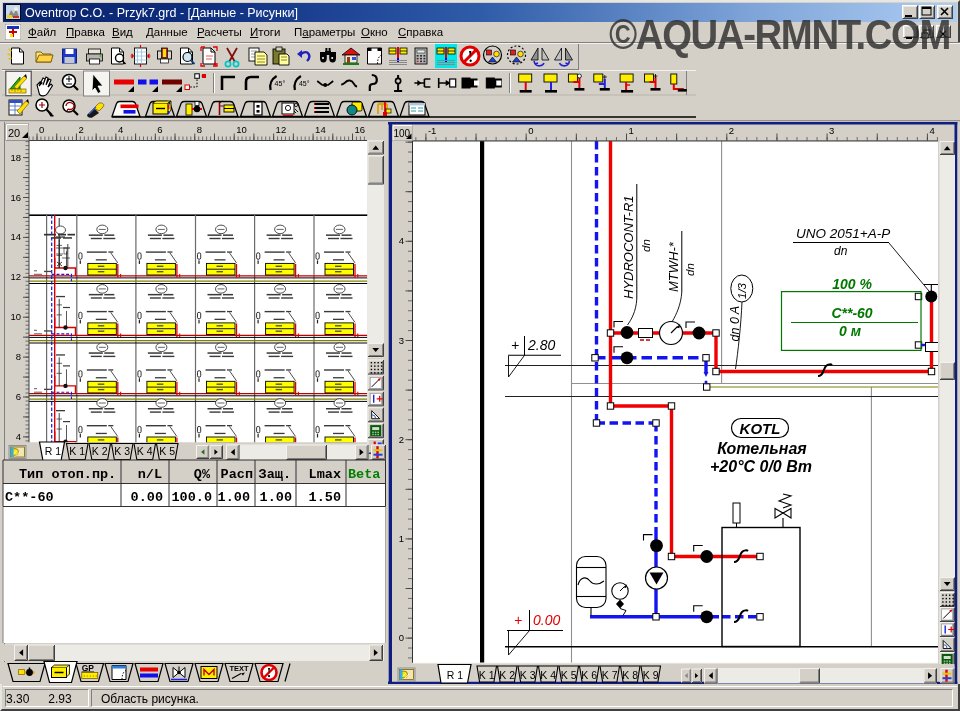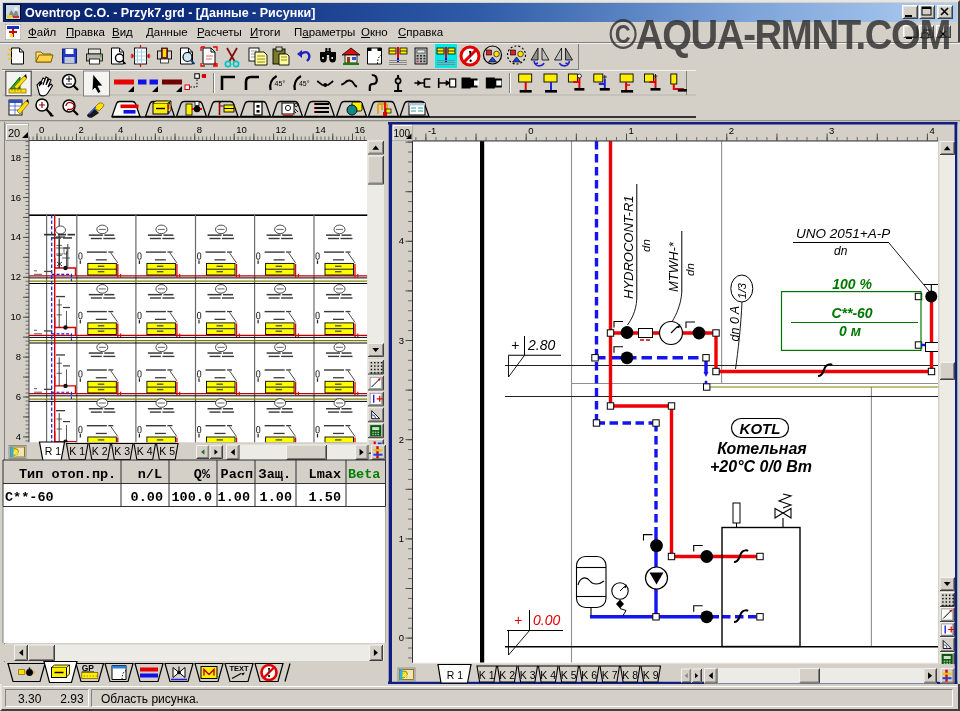--- a/index.html
+++ b/index.html
@@ -1,19 +1,19 @@
 <!DOCTYPE html>
 <html><head><meta charset="utf-8">
 <style>
 *{margin:0;padding:0;box-sizing:border-box}
 html,body{width:960px;height:711px;overflow:hidden;background:#d4d0c8;font-family:"Liberation Sans",sans-serif;position:relative}
 .abs{position:absolute}
 #frame{position:absolute;left:0;top:0;width:960px;height:711px;border:2px solid;border-color:#e8e6e0 #404040 #404040 #e8e6e0;background:#d4d0c8}
 #titlebar{position:absolute;left:3px;top:3px;width:954px;height:19px;background:linear-gradient(90deg,#0a246a 0%,#0d2d7e 20%,#2f5ca8 50%,#7da3d8 78%,#aecdf2 100%);display:flex;align-items:center}
-#titletxt{color:#fff;font-weight:bold;font-size:12.5px;margin-left:4px;letter-spacing:0;white-space:nowrap}
+#titletxt{color:#fff;font-weight:normal;font-size:12.5px;margin-left:4px;letter-spacing:0;white-space:nowrap}
 .wbtn{position:absolute;top:5px;width:16px;height:14px;background:#d4d0c8;border:1px solid;border-color:#fff #404040 #404040 #fff;box-shadow:inset 1px 1px 0 #e8e6e0, inset -1px -1px 0 #808080;font-size:9px;text-align:center}
 #menubar{position:absolute;left:0;top:22px;width:954px;height:24px;background:#d4d0c8;font-size:11.5px}
 .mitem{position:absolute;top:4px;color:#000}
 .mitem u{text-decoration:underline}
 .mdibtn{position:absolute;top:25px;width:15px;height:13px;background:#d4d0c8;border:1px solid;border-color:#fff #404040 #404040 #fff;box-shadow:inset 1px 1px 0 #e8e6e0, inset -1px -1px 0 #808080}
 #statusbar{position:absolute;left:3px;top:686px;width:954px;height:22px;background:#d4d0c8;border-top:1px solid #fff;font-size:12px;color:#000}
 .spanel{position:absolute;top:2px;height:18px;border:1px solid;border-color:#808080 #fff #fff #808080;padding-top:2px}
 #watermark{position:absolute;left:609px;top:11px;width:348px;height:48px;z-index:60;color:rgba(42,42,42,0.8);font-weight:bold;font-size:42px;white-space:nowrap;transform:scaleX(0.912);transform-origin:left top;letter-spacing:-1.5px}
 </style></head>
 <body>
@@ -60,21 +60,21 @@
       <rect x="2" y="8" width="6" height="2" fill="#000"></rect>
     </svg></div>
 <div class="mdibtn" style="left:919px"><svg width="13" height="11">
       <rect x="4" y="1" width="6" height="5" fill="none" stroke="#000"></rect>
       <rect x="2" y="4" width="6" height="5" fill="#d4d0c8" stroke="#000"></rect>
     </svg></div>
 <div class="mdibtn" style="left:936px"><svg width="13" height="11">
       <path d="M3 2 L9 8 M9 2 L3 8" stroke="#000" stroke-width="1.4"></path>
     </svg></div>
 <div id="statusbar">
-<div class="spanel" style="left:2px;width:84px"><span style="margin-left:12px">3.30</span><span style="margin-left:19px">2.93</span></div>
+<div class="spanel" style="left:2px;width:84px"><span style="">3.30</span><span style="margin-left:19px">2.93</span></div>
 <div class="spanel" style="left:88px;width:862px;padding-left:9px">Область рисунка.</div>
 </div>
 <div id="watermark">©AQUA-RMNT.COM</div>
 <svg class="abs" style="left:0;top:42px;z-index:5" width="960" height="80" viewBox="0 42 960 80">
 <rect x="0" y="42" width="960" height="80" fill="#d4d0c8"></rect>
 <line x1="0" y1="42.5" x2="960" y2="42.5" stroke="#808080"></line>
 <line x1="0" y1="43.5" x2="960" y2="43.5" stroke="#f4f2ee"></line>
 <line x1="2" y1="69.5" x2="578" y2="69.5" stroke="#808080"></line>
 <line x1="578.5" y1="44" x2="578.5" y2="70" stroke="#808080"></line>
 <line x1="2" y1="70.5" x2="696" y2="70.5" stroke="#f4f2ee"></line>

